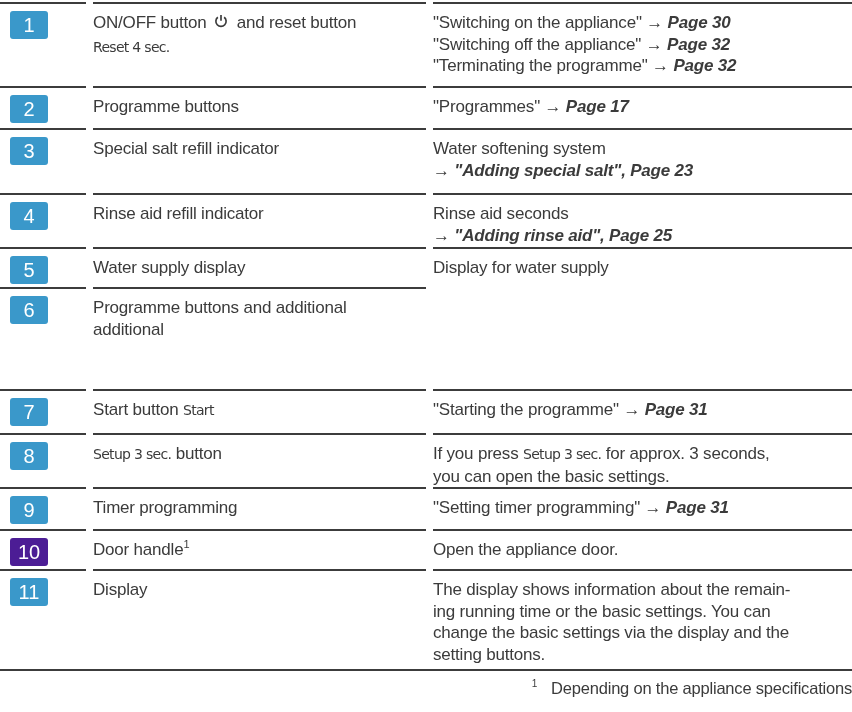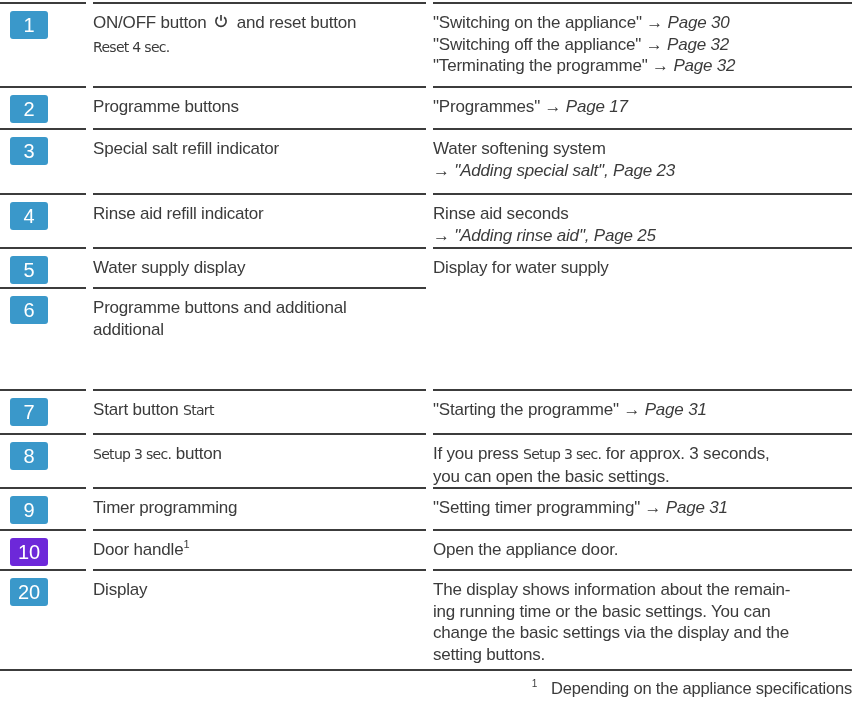--- a/index.html
+++ b/index.html
@@ -15,21 +15,21 @@
     width:38px;height:28px;margin:7px 0 0 10px;border-radius:3px;
     display:flex;align-items:center;justify-content:center;
     color:#ffffff;font-size:20px;line-height:1;
   }
   .item-cell,.ref-cell{
     padding-top:8px;font-size:17px;line-height:21.5px;letter-spacing:-0.2px;
   }
   .ref-cell{padding-right:2px;}
   .line{white-space:nowrap;}
   .ref-cell .line{white-space:normal;}
-  .seg-italic{font-style:italic;}
+  .seg-italic{font-style:italic;font-weight:bold;}
   .seg-button{font-family:"DejaVu Sans",sans-serif;font-size:14px;letter-spacing:-0.7px;}
   .seg-sup{vertical-align:super;font-size:11px;line-height:0;}
   .power-icon{display:inline-block;vertical-align:-2px;margin:0 3px 0 2px;}
   #footnote-rule{border-top:2px solid #3c3c3c;}
   #footnote{
     padding:7px 0 0 10px;font-size:16.5px;letter-spacing:-0.2px;text-align:right;
   }
   #footnote .marker{vertical-align:super;font-size:10px;margin-right:14px;}
 </style>
 </head>
@@ -137,32 +137,32 @@
       </div>
       <div class="cell item-cell">
         <div class="line"><span class="seg-plain">Timer programming</span></div>
       </div>
       <div class="cell ref-cell">
         <div class="line"><span class="seg-plain">"Setting timer programming" → </span><span class="seg-italic">Page 31</span></div>
       </div>
     </div>
     <div class="row" style="min-height: 40px;">
       <div class="cell badge-cell">
-        <div class="badge" style="background: #6d28d9; text-align: center;">10</div>
+        <div class="badge" style="background: #4c1d95; text-align: center;">10</div>
       </div>
       <div class="cell item-cell">
         <div class="line"><span class="seg-plain">Door handle</span><span class="seg-sup">1</span></div>
       </div>
       <div class="cell ref-cell">
         <div class="line"><span class="seg-plain">Open the appliance door.</span></div>
       </div>
     </div>
     <div class="row" style="min-height: 100px;">
       <div class="cell badge-cell">
-        <div class="badge" style="background: rgb(58, 152, 202);">20</div>
+        <div class="badge" style="background: rgb(58, 152, 202);">11</div>
       </div>
       <div class="cell item-cell">
         <div class="line"><span class="seg-plain">Display</span></div>
       </div>
       <div class="cell ref-cell">
         <div class="line"><span class="seg-plain">The display shows information about the remain-</span></div>
         <div class="line"><span class="seg-plain">ing running time or the basic settings. You can</span></div>
         <div class="line"><span class="seg-plain">change the basic settings via the display and the</span></div>
         <div class="line"><span class="seg-plain">setting buttons.</span></div>
       </div>

